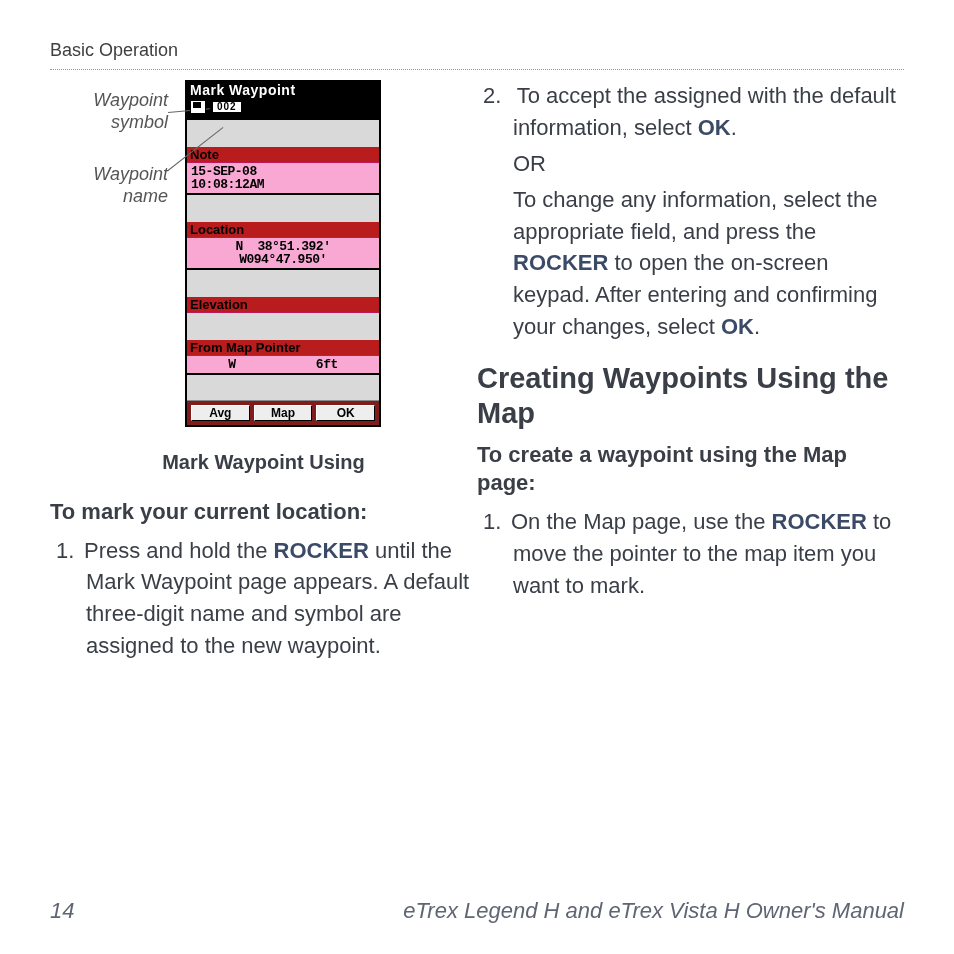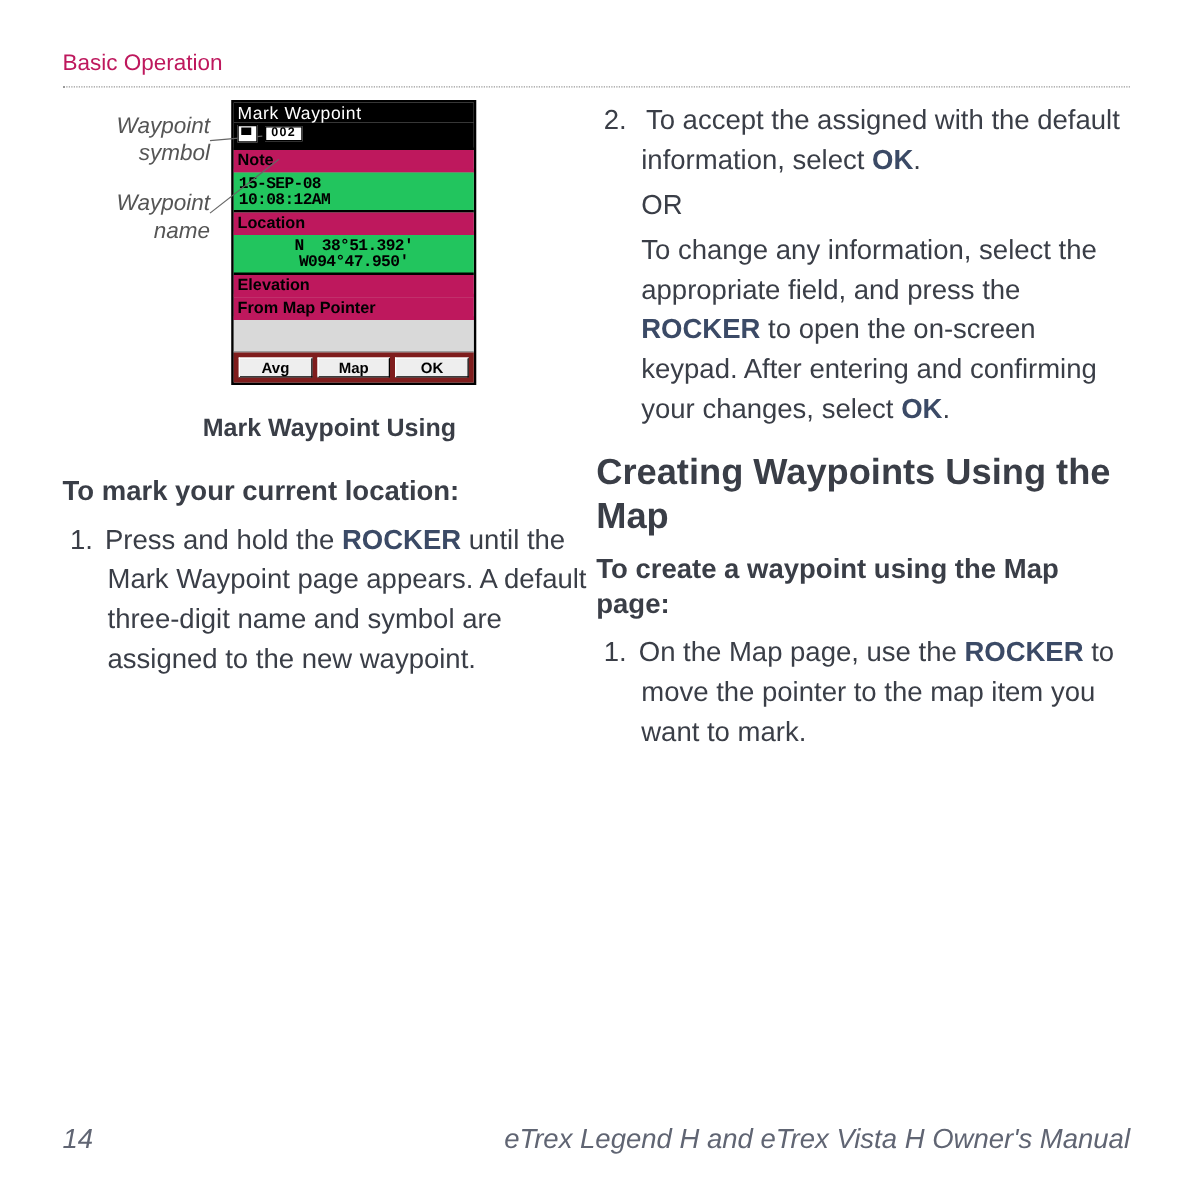--- a/index.html
+++ b/index.html
@@ -7,21 +7,21 @@
     width: 954px;
     height: 954px;
     background: #fff;
     font-family: Arial, Helvetica, sans-serif;
     color: #3a3e47;
     position: relative;
     padding: 40px 50px 24px 50px;
   }
   .header {
     font-size: 18px;
-    color: #be185d;
+    color: #404040;
     border-bottom: 1px dotted #999;
     padding-bottom: 8px;
     margin-bottom: 10px;
   }
   .columns {
     display: flex;
   }
   .col-left {
     flex: 1;
   }
@@ -44,21 +44,21 @@
     border: 2px solid #000;
     background: #d9d9d9;
     font-family: "Arial Narrow", Arial, sans-serif;
     color: #000;
     margin-left: 135px;
     line-height: 1.0;
   }
   .ds-title {
     background: #000;
     color: #fff;
-    font-weight: normal;
+    font-weight: bold;
     font-size: 14px;
     padding: 1px 3px;
     letter-spacing: 0.5px;
   }
   .ds-name-row {
     background: #000;
     display: flex;
     align-items: center;
     gap: 6px;
     padding: 2px 3px 4px 3px;
@@ -81,28 +81,29 @@
   .ds-name-box {
     background: #fff;
     border: 1px solid #000;
     color: #000;
     font-weight: bold;
     font-size: 10px;
     padding: 0 4px;
     letter-spacing: 1px;
   }
   .ds-label {
-    background: #be185d;
+    background: #b91c1c;
     font-weight: bold;
     font-size: 13px;
     padding: 1px 3px;
-    border-bottom: 3px solid #be185d;
+    border-bottom: 1px solid #be185d;
+    margin-top: 27px;
   }
   .ds-value {
-    background: #22c55e;
+    background: #f9a8d4;
     font-size: 13px;
     font-weight: bold;
     text-align: center;
     padding: 2px 4px 2px 4px;
     border-bottom: 2px solid #000;
     font-family: "Courier New", monospace;
     letter-spacing: -0.5px;
     white-space: pre;
   }
   .ds-value.left { text-align: left; }
@@ -199,36 +200,37 @@
 
 <div class="header">Basic Operation</div>
 
 <div class="columns">
   <div class="col-left">
     <div class="callout-row">
 
       <div class="callout-label" style="left:18px; top:10px; width:100px;">Waypoint symbol</div>
       <div class="callout-line" style="left:118px; top:32px; width:42px; transform: rotate(-5deg);"></div>
 
-      <div class="callout-label" style="left:18px; top:72px; width:100px;">Waypoint name</div>
+      <div class="callout-label" style="left:18px; top:84px; width:100px;">Waypoint name</div>
       <div class="callout-line" style="left:118px; top:90px; width:70px; transform: rotate(-38deg);"></div>
 
       <div class="device-screen">
         <div class="ds-title">Mark Waypoint</div>
         <div class="ds-name-row">
           <span class="ds-flag"></span>
           <span class="ds-name-box">002</span>
         </div>
         <div class="ds-label">Note</div>
         <div class="ds-value left"><span>15-SEP-08</span><br><span>10:08:12AM</span></div>
         <div class="ds-label">Location</div>
         <div class="ds-value">N  38°51.392'
 W094°47.950'</div>
         <div class="ds-label">Elevation</div>
         <div class="ds-label">From Map Pointer</div>
+        <div class="ds-value">W           6ft</div>
         <div class="ds-spacer"></div>
         <div class="ds-buttons">
           <div class="ds-btn">Avg</div>
           <div class="ds-btn">Map</div>
           <div class="ds-btn">OK</div>
         </div>
       </div>
     </div>
 
     <div class="caption">Mark Waypoint Using</div>

